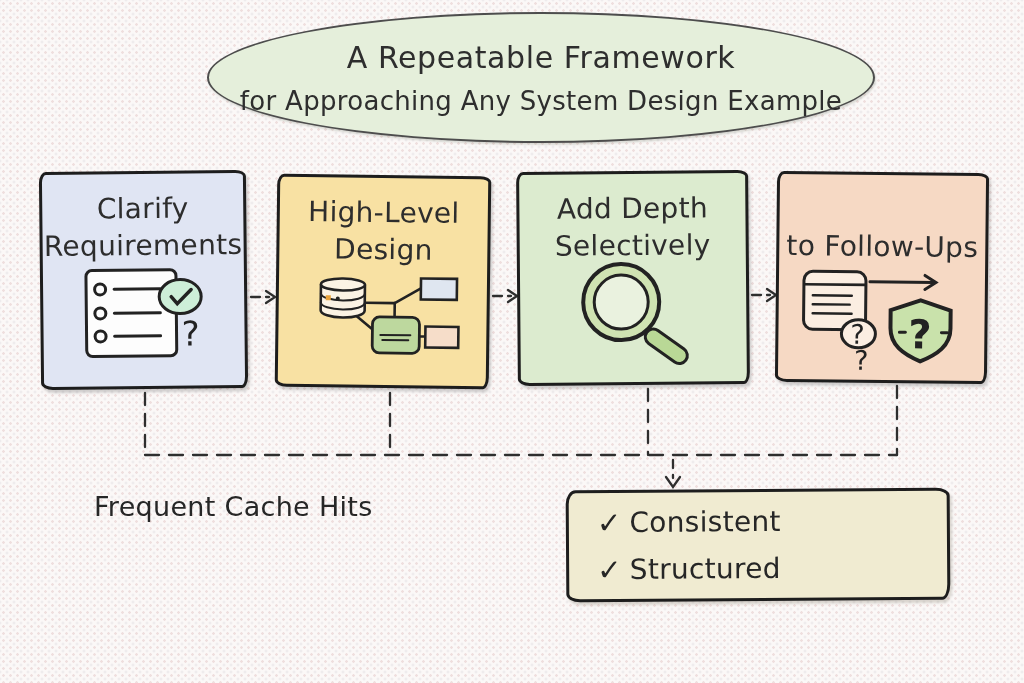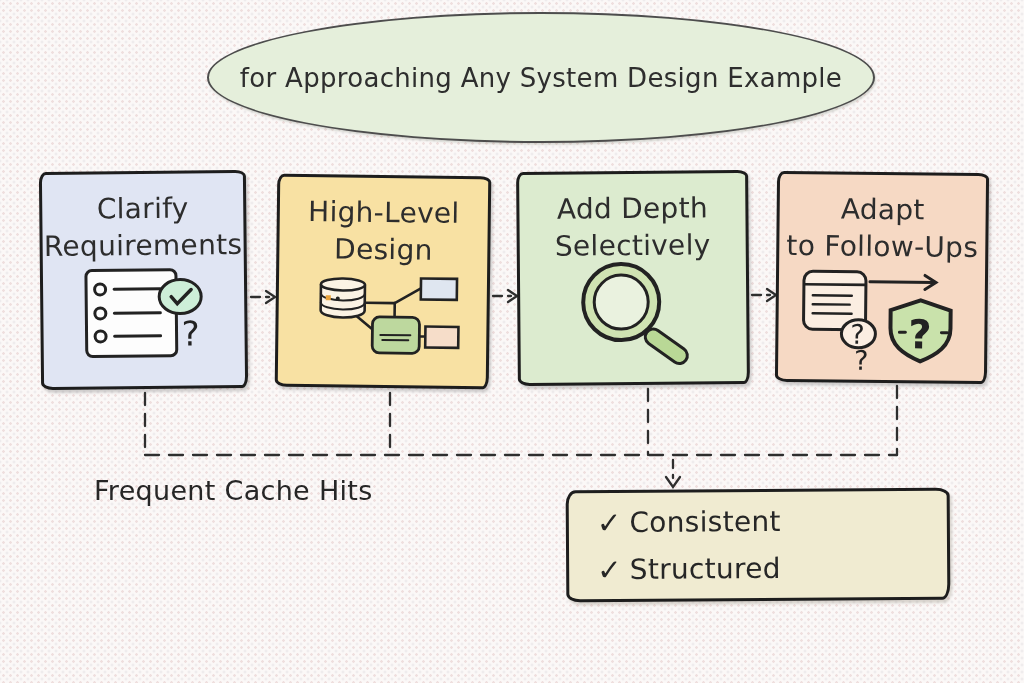--- a/index.html
+++ b/index.html
@@ -51,21 +51,21 @@
   .icon-1 { bottom:22px; }
   .icon-2 { bottom:12px; }
   .icon-3 { bottom:10px; }
   .icon-4 { bottom:8px; }
 
   
   .left-note {
     position:absolute; left:64px; top:472px;
     font-size:27px; line-height:1.38; letter-spacing:0.3px; color:#262626;
   }
-  .left-note .row2 { margin-left:30px; }
+  .left-note .row2 { margin-left:30px;margin-top:16px; }
   .check-glyph { font-size:29px; margin-right:8px; }
 
   
   .note-box {
     position:absolute; left:566px; top:489px; width:384px; height:112px;
     background:#f0ebd1;
     border:3px solid #1d1d1d;
     border-radius: 10px 14px 8px 14px / 14px 8px 16px 8px;
     transform:rotate(-0.4deg);
     display:flex; flex-direction:column; justify-content:center; gap:13px;
@@ -104,20 +104,21 @@
     <path d="M145,455 H897" stroke-dasharray="14 10"></path>
 
     <g>
       <path d="M673,460 V478" stroke-dasharray="8 7"></path>
       <path d="M666,477 L673,487 L680,477"></path>
     </g>
   </g>
 </svg>
 
 <div class="title-ellipse">
+  <div class="title-line1">A Repeatable Framework</div>
   <div class="title-line2">for Approaching Any System Design Example</div>
 </div>
 
 <div class="card card-1">
   <div class="card-title">
     <span>Clarify</span><br>
     <span>Requirements</span>
   </div>
   <svg class="card-icon icon-1" width="128" height="100" viewBox="0 0 128 100">
     <rect x="6" y="6" width="90" height="86" rx="6" fill="#fdfdfd" stroke="#222" stroke-width="3"></rect>
@@ -172,21 +173,21 @@
   </div>
   <svg class="card-icon icon-3" width="148" height="112" viewBox="0 0 148 112">
     <circle cx="62" cy="42" r="38" fill="#cfe3b2" stroke="#222" stroke-width="4"></circle>
     <circle cx="62" cy="42" r="27" fill="#eaf2df" stroke="#222" stroke-width="3"></circle>
     <rect x="92" y="66" width="48" height="16" rx="8" fill="#b9d896" stroke="#222" stroke-width="3" transform="rotate(36 92 66)"></rect>
   </svg>
 </div>
 
 <div class="card card-4">
   <div class="card-title">
-    <span>Adapt</span><br>
+    <br>
     <span>to Follow-Ups</span>
   </div>
   <svg class="card-icon icon-4" width="172" height="108" viewBox="0 0 172 108">
 
     <rect x="8" y="8" width="62" height="58" rx="9" fill="#fbeee2" stroke="#222" stroke-width="3"></rect>
     <path d="M8,21 H70" stroke="#222" stroke-width="2.6" fill="none"></path>
     <g stroke="#222" stroke-width="2.4" fill="none" stroke-linecap="round">
       <path d="M17,32 H56"></path>
         <path d="M17,41 H54"></path>
         <path d="M17,50 H56"></path>

